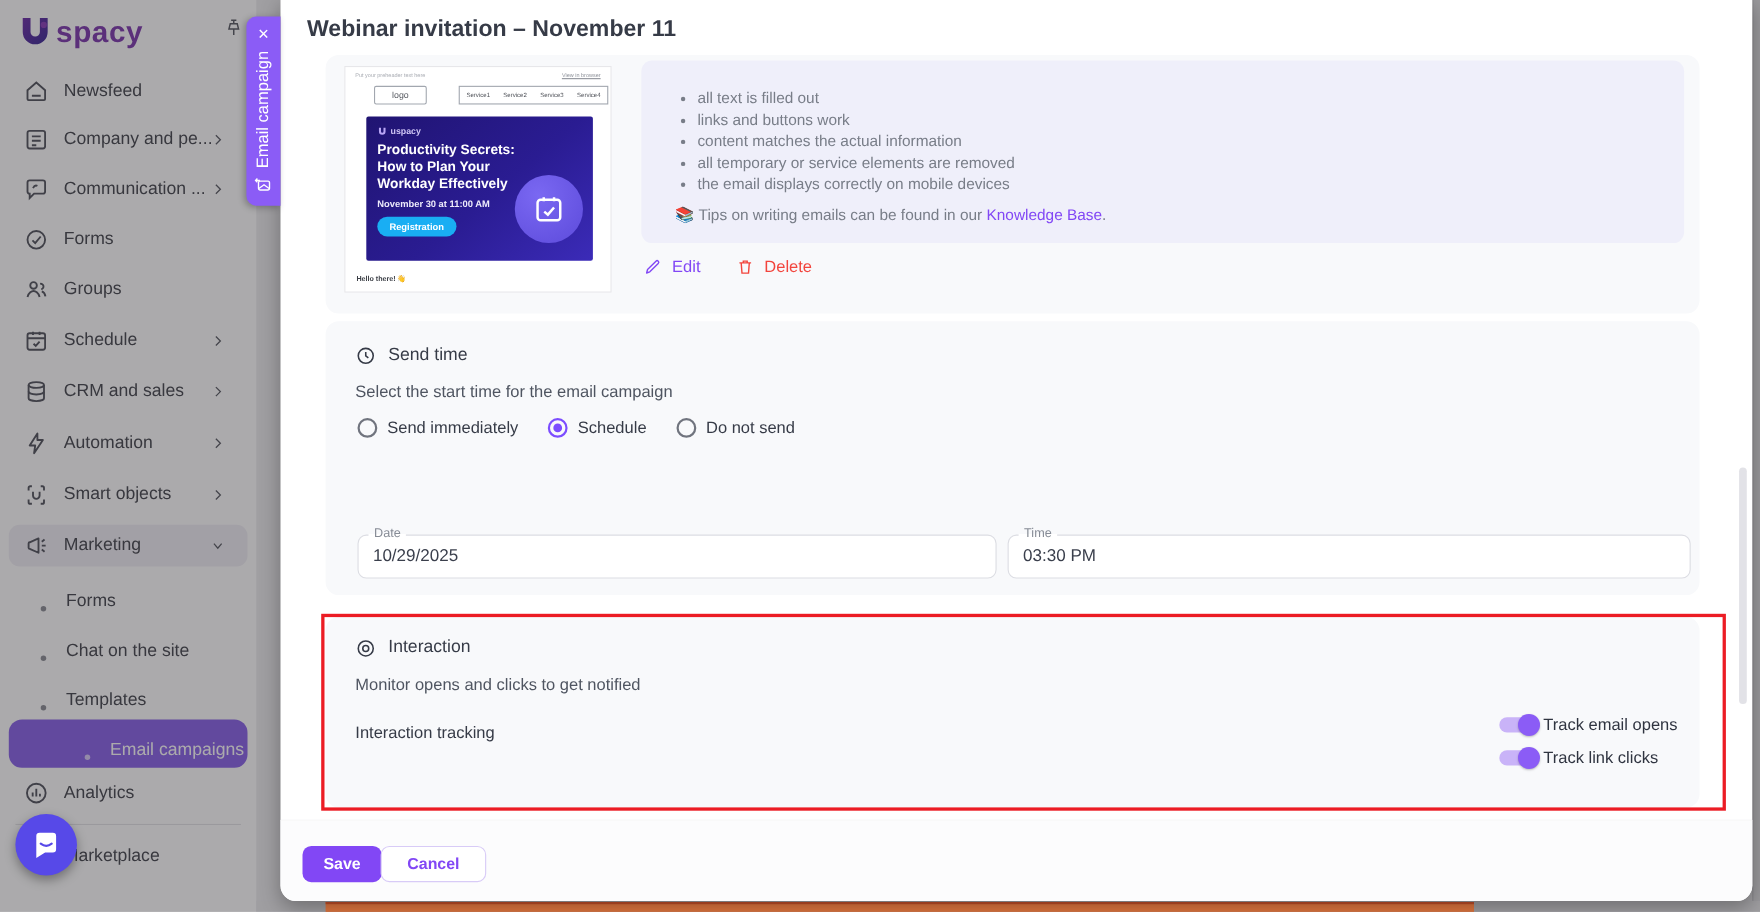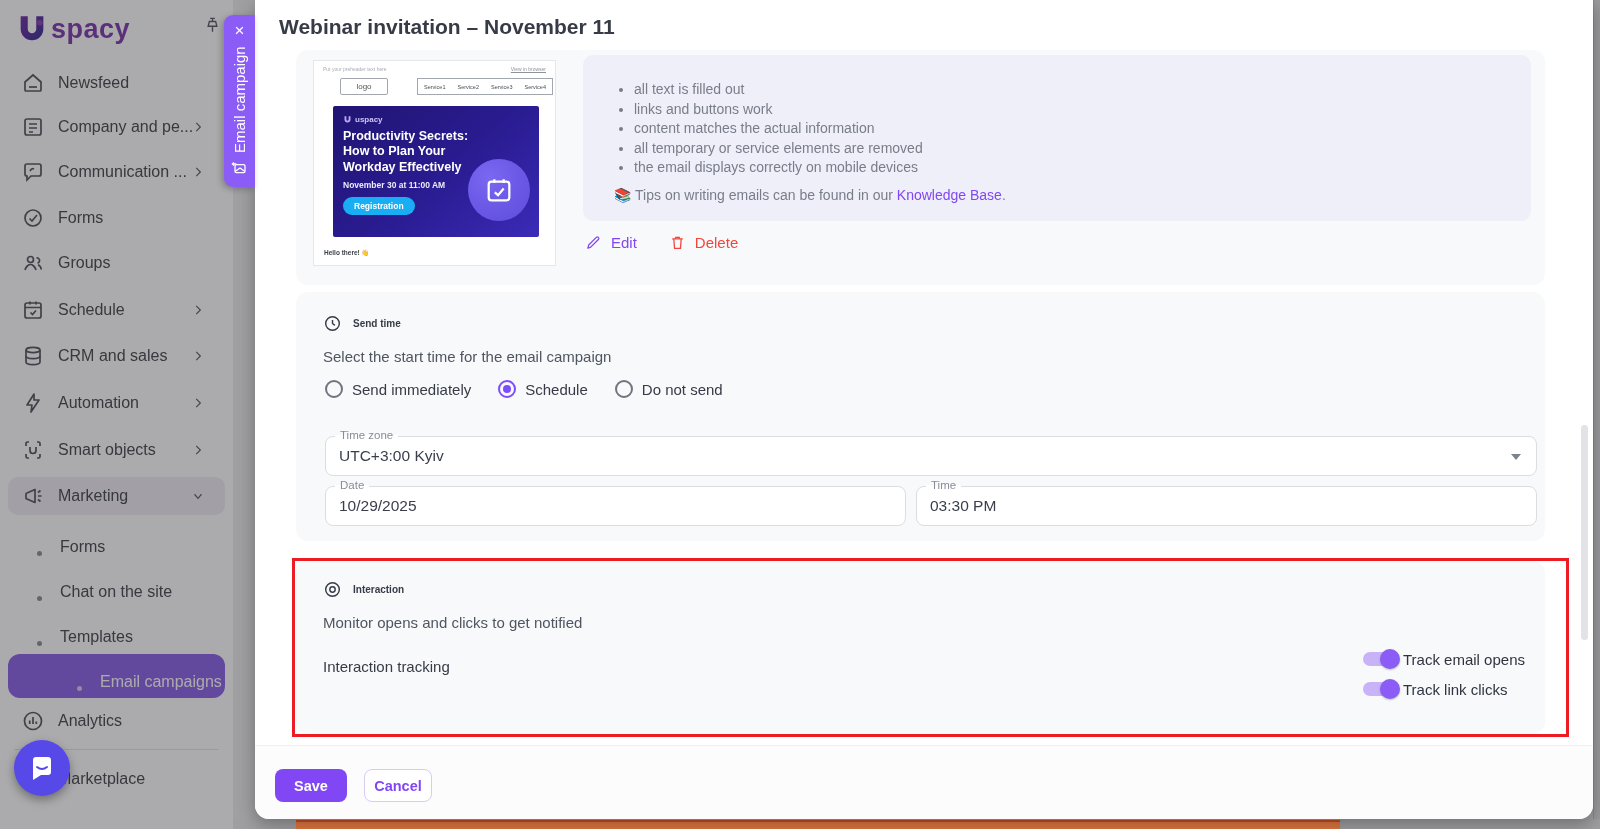--- a/index.html
+++ b/index.html
@@ -86,22 +86,22 @@
   .info-list li { font-size:14px; color:#787D88; line-height:19.5px; }
   .info-tips { margin:9px 0 0 9px; font-size:14px; color:#787D88; }
   .info-tips a { color:#8247F5; text-decoration:none; cursor:pointer; }
 
   .actions { position:absolute; left:289px; top:184px; display:flex; gap:32px; align-items:center; }
   .act { display:flex; align-items:center; gap:9px; font-size:15px; cursor:pointer; }
   .act.edit { color:#8247F5; }
   .act.del { color:#F2453D; }
 
   
-  .sec-head { position:absolute; left:27px; display:flex; align-items:center; gap:11px;
-    font-size:10px; font-weight:700; color:#363B47; }
+  .sec-head { position:absolute; left:27px; display:flex; align-items:flex-start; gap:11px;
+    font-size:16px; font-weight:400; color:#363B47; }
   .sec-sub { position:absolute; left:27px; font-size:15px; color:#4F5561; }
   .radios { position:absolute; left:29px; top:88px; display:flex; gap:27px; }
   .radio { display:flex; align-items:center; gap:9px; font-size:15px; color:#363B47; cursor:pointer; }
   .rdot { width:18px; height:18px; border-radius:50%; border:2px solid #70747E; position:relative; }
   .radio.sel .rdot { border-color:#7C4DFF; }
   .radio.sel .rdot::after { content:""; position:absolute; inset:3px; border-radius:50%; background:#7C4DFF; }
 
   .field { position:absolute; height:40px; background:#fff; border:1px solid #DCDDE3; border-radius:8px; cursor:text; }
   .field .flabel { position:absolute; top:-8px; left:9px; font-size:11.5px; color:#878C96; padding:0 5px;
     background:linear-gradient(#F8F9FB 52%, #FFFFFF 52%); }
@@ -121,21 +121,21 @@
   .red-annotation { position:absolute; left:37px; top:558px; width:1277px; height:179px;
     border:3px solid #EC1C24; z-index:6; pointer-events:none; }
 
   
   .footer { position:absolute; left:0; bottom:0; width:100%; height:74px; background:#FCFCFD;
     border-top:1px solid #F0F0F2; border-radius:0 0 14px 14px; }
   .btn { position:absolute; top:23px; height:33px; border-radius:8px; font-size:14.5px; font-weight:700;
     display:flex; align-items:center; justify-content:center; cursor:pointer;
     font-family:"Liberation Sans",sans-serif; }
   .btn.save { left:20px; width:72px; background:#8247F5; color:#fff; border:none; }
-  .btn.cancel { left:109px; width:68px; background:#fff; color:#8247F5; border:1px solid #D8CBF7; }
+  .btn.cancel { left:91px; width:96px; background:#fff; color:#8247F5; border:1px solid #D8CBF7; }
 
   .modal-scroll { position:absolute; right:5px; top:425px; width:7px; height:215px;
     background:#E2E2E7; border-radius:4px; cursor:grab; }
 
   svg { display:block; }
 </style>
 </head>
 <body>
 
 <div class="stage">
@@ -449,25 +449,20 @@
         <div class="radio sel">
           <span class="rdot"></span>
           <span>Schedule</span>
         </div>
         <div class="radio">
           <span class="rdot"></span>
           <span>Do not send</span>
         </div>
       </div>
 
-      <div class="field" style="left:29px; top:144px; width:1212px">
-        <span class="flabel">Time zone</span>
-        <span class="fvalue">UTC+3:00 Kyiv</span>
-        <span class="caret"></span>
-      </div>
 
       <div class="field" style="left:29px; top:194px; width:581px">
         <span class="flabel">Date</span>
         <span class="fvalue">10/29/2025</span>
       </div>
 
       <div class="field" style="left:620px; top:194px; width:621px">
         <span class="flabel">Time</span>
         <span class="fvalue">03:30 PM</span>
       </div>

